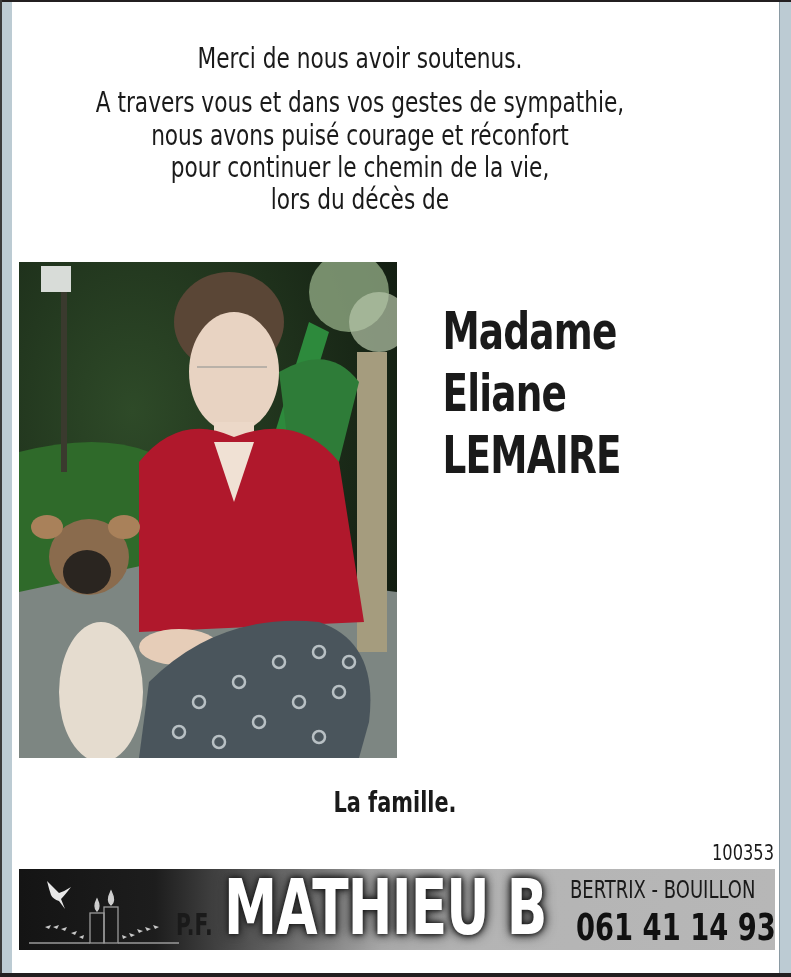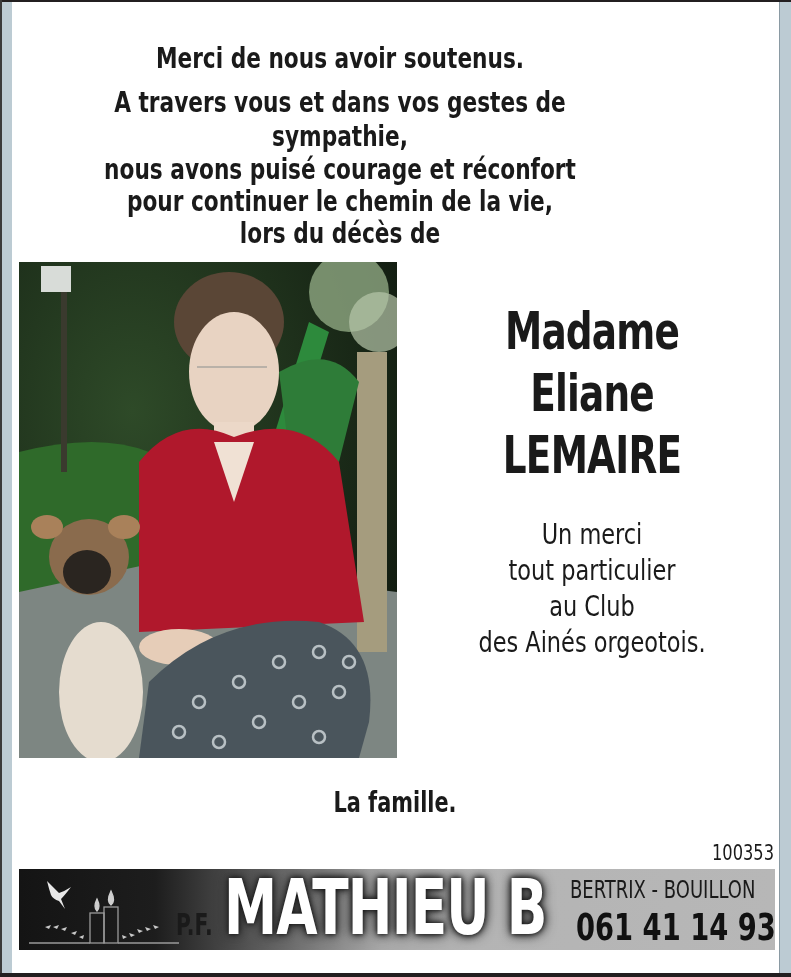--- a/index.html
+++ b/index.html
@@ -8,32 +8,32 @@
     background: #ffffff;
     font-family: "DejaVu Sans Condensed", "DejaVu Sans", "Liberation Sans", sans-serif;
     color: #1a1a1a;
   }
   .frame-top { position: absolute; left: 0; top: 0; width: 791px; height: 2px; background: #231f20; }
   .frame-bottom { position: absolute; left: 0; top: 973px; width: 791px; height: 4px; background: #231f20; }
   .frame-left-line { position: absolute; left: 0; top: 0; width: 2px; height: 977px; background: #3a3a3a; }
   .frame-left { position: absolute; left: 2px; top: 2px; width: 10px; height: 971px; background: #bccbd3; }
   .frame-right { position: absolute; left: 779px; top: 2px; width: 12px; height: 971px; background: #bccbd3; border-left: 1px solid #8a9aa3; box-sizing: border-box; }
 
-  .intro { position: absolute; left: 8px; top: 38px; width: 664px; text-align: center; font-weight: bold; }
+  .intro { position: absolute; left: 28px; top: 38px; width: 664px; text-align: center; }
   .intro .l0 { font-size: 28px; line-height: 42px; transform: scaleX(0.86); display: block; }
   .intro .l1 { font-size: 28px; line-height: 34px; transform: scaleX(0.86); display: block; margin-top: 6px; }
   .intro .l { font-size: 28px; line-height: 32px; transform: scaleX(0.86); display: block; }
 
   .photo {
     position: absolute; left: 19px; top: 262px; width: 378px; height: 496px; overflow: hidden;
     background: #1c2a1c;
   }
   .photo svg { width: 100%; height: 100%; display: block; }
 
-  .right-col { position: absolute; left: 405px; top: 300px; width: 374px; text-align: center; }
+  .right-col { position: absolute; left: 405px; top: 300px; width: 374px; }
   .name-l { display: block; font-weight: bold; font-size: 52px; line-height: 62px; transform: scaleX(0.80); letter-spacing: -1px; }
   .spouse { margin-top: 28px; }
   .spouse-l { display: block; font-weight: bold; font-size: 33px; line-height: 38px; transform: scaleX(0.82); }
   .thanks { margin-top: 30px; }
   .thanks-l { display: block; font-size: 29px; line-height: 36px; transform: scaleX(0.86); }
 
   .signature { position: absolute; left: 300px; top: 784px; width: 190px; text-align: center; font-weight: bold; font-size: 29px; line-height: 36px; transform: scaleX(0.80); }
   .ref { position: absolute; left: 640px; top: 840px; width: 134px; text-align: right; font-size: 21px; line-height: 26px; transform: scaleX(0.86); transform-origin: right; }
 
   .banner {
@@ -124,26 +124,20 @@
     <ellipse cx="70" cy="295" rx="40" ry="38" fill="#8a6b4d"></ellipse>
     <ellipse cx="68" cy="310" rx="24" ry="22" fill="#2a2520"></ellipse>
     <ellipse cx="28" cy="265" rx="16" ry="12" fill="#a9815a"></ellipse>
     <ellipse cx="105" cy="265" rx="16" ry="12" fill="#a9815a"></ellipse>
   </svg>
 </div>
 
 <div class="right-col">
   <span class="name-l">Madame</span>
   <span class="name-l">Eliane LEMAIRE</span>
-  <div class="thanks">
-    <span class="thanks-l">Un merci</span>
-    <span class="thanks-l">tout particulier</span>
-    <span class="thanks-l">au Club</span>
-    <span class="thanks-l">des Ainés orgeotois.</span>
-  </div>
 </div>
 
 <div class="signature">La famille.</div>
 <div class="ref">100353</div>
 
 <div class="banner">
   <svg class="deco" viewBox="0 0 200 81">
 
     <g>
       <path d="M28 12 Q34 18 40 24 Q46 22 52 18 Q46 26 42 30 L46 40 L40 32 Q34 30 32 26 Q30 20 28 12 Z" fill="#e8e8e8"></path>

